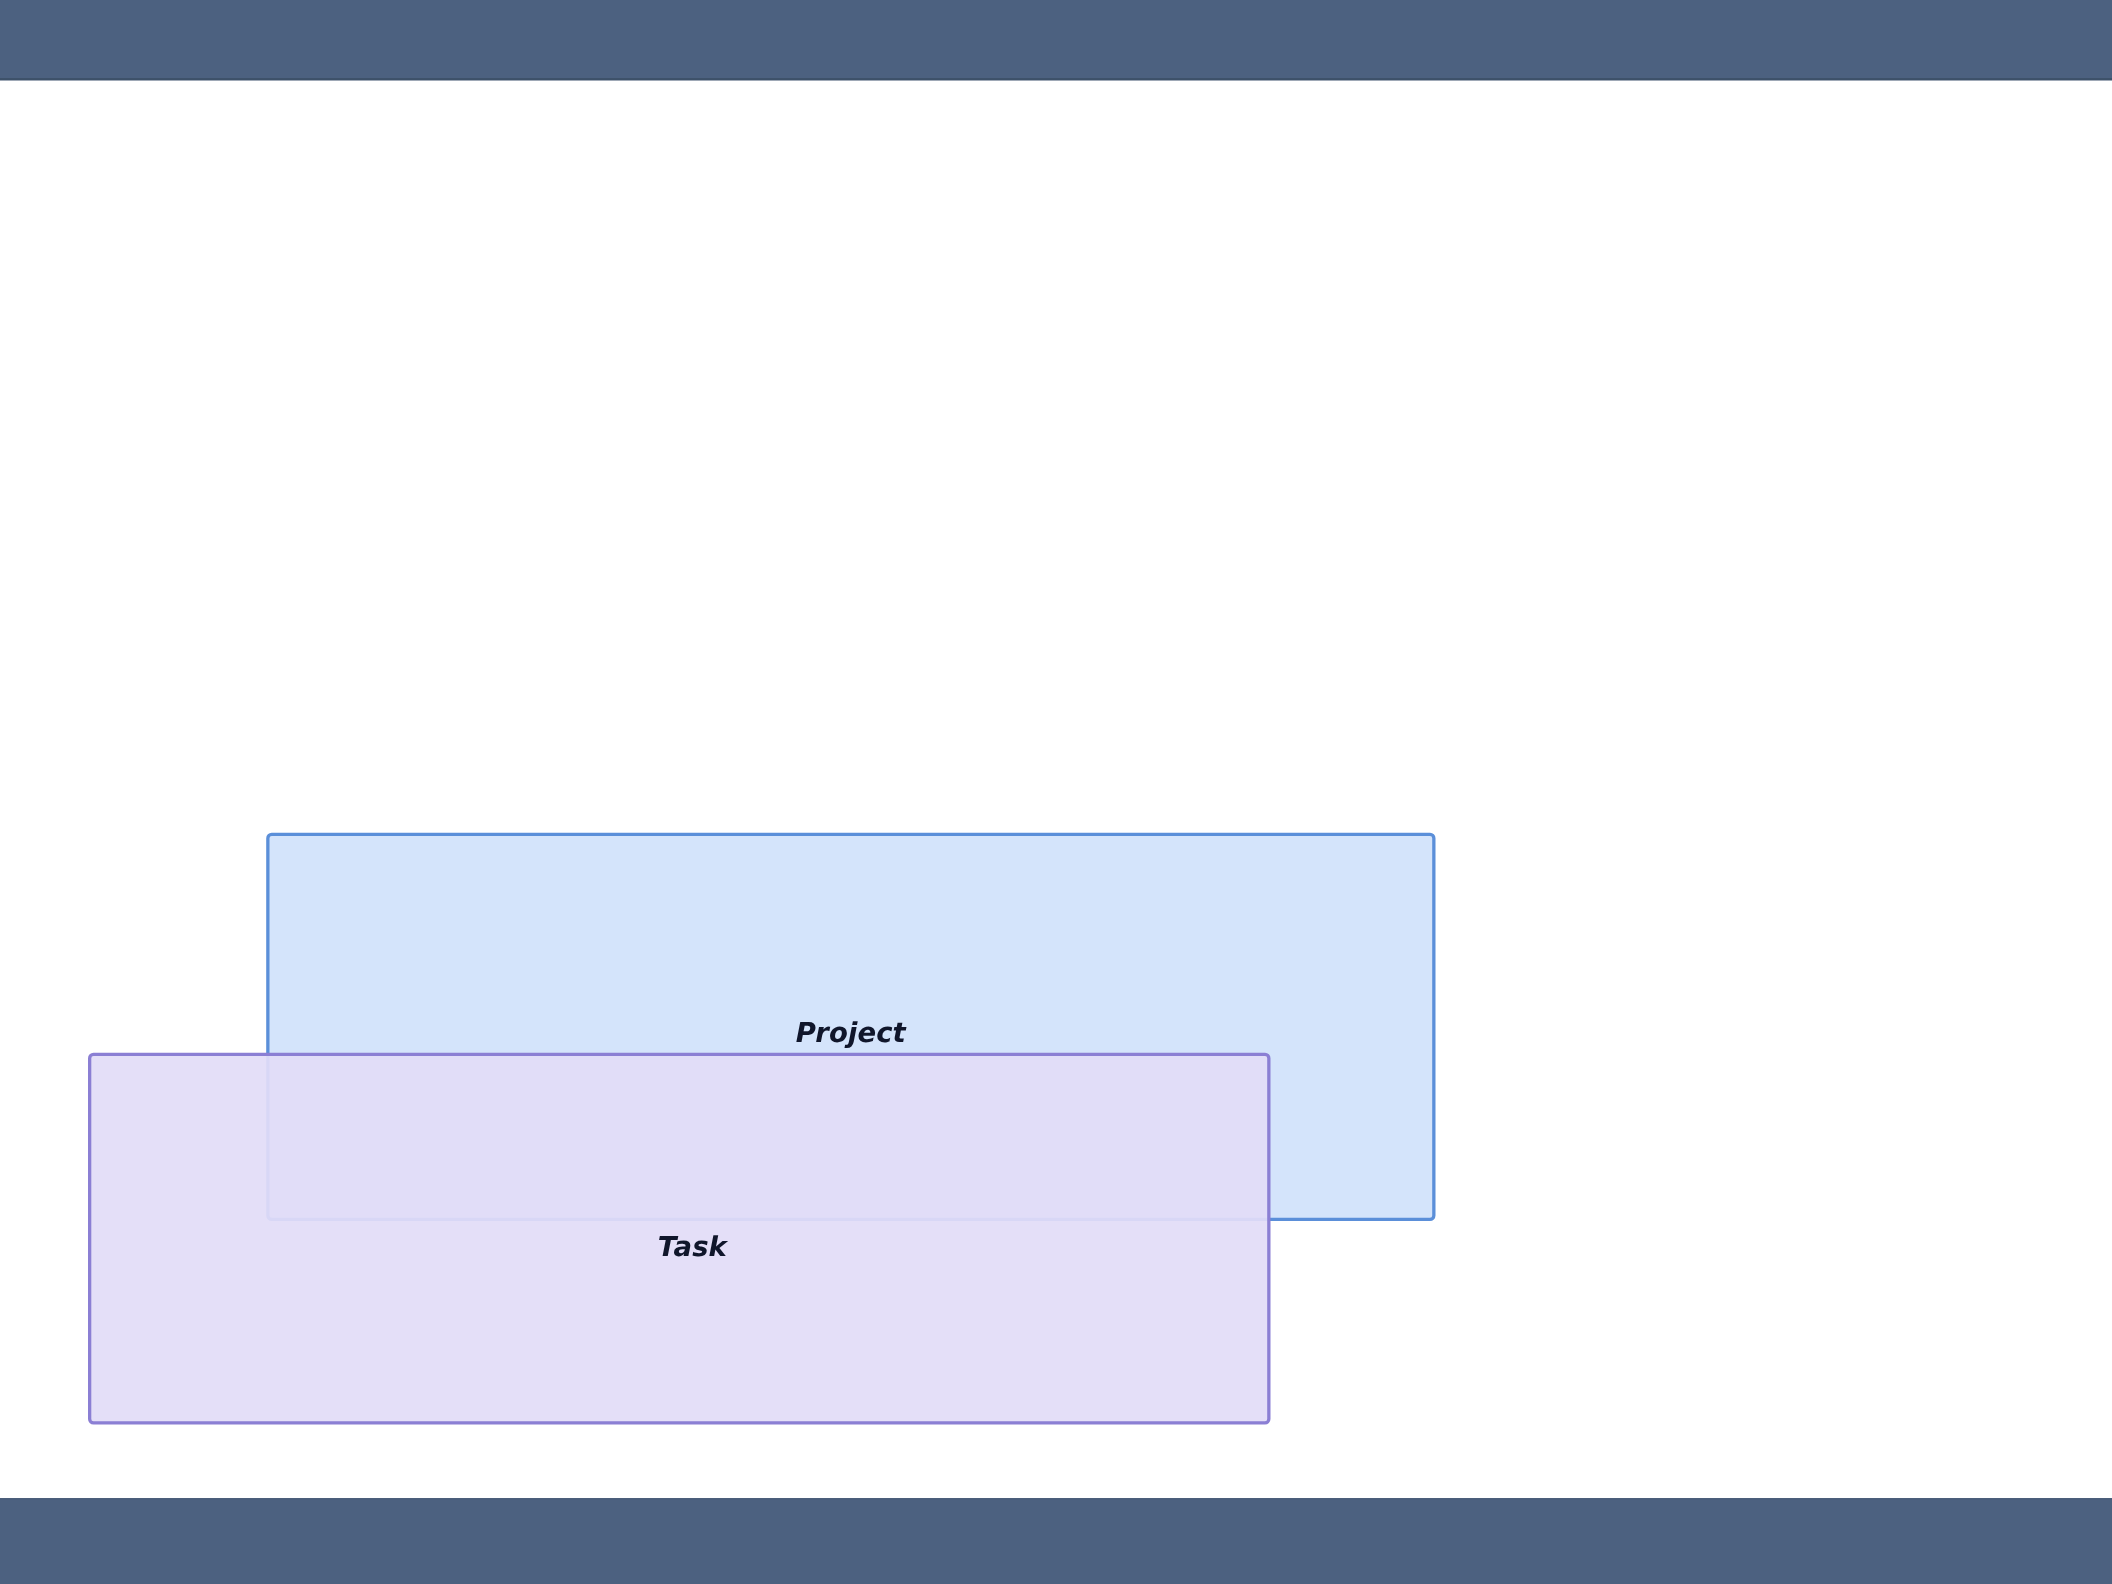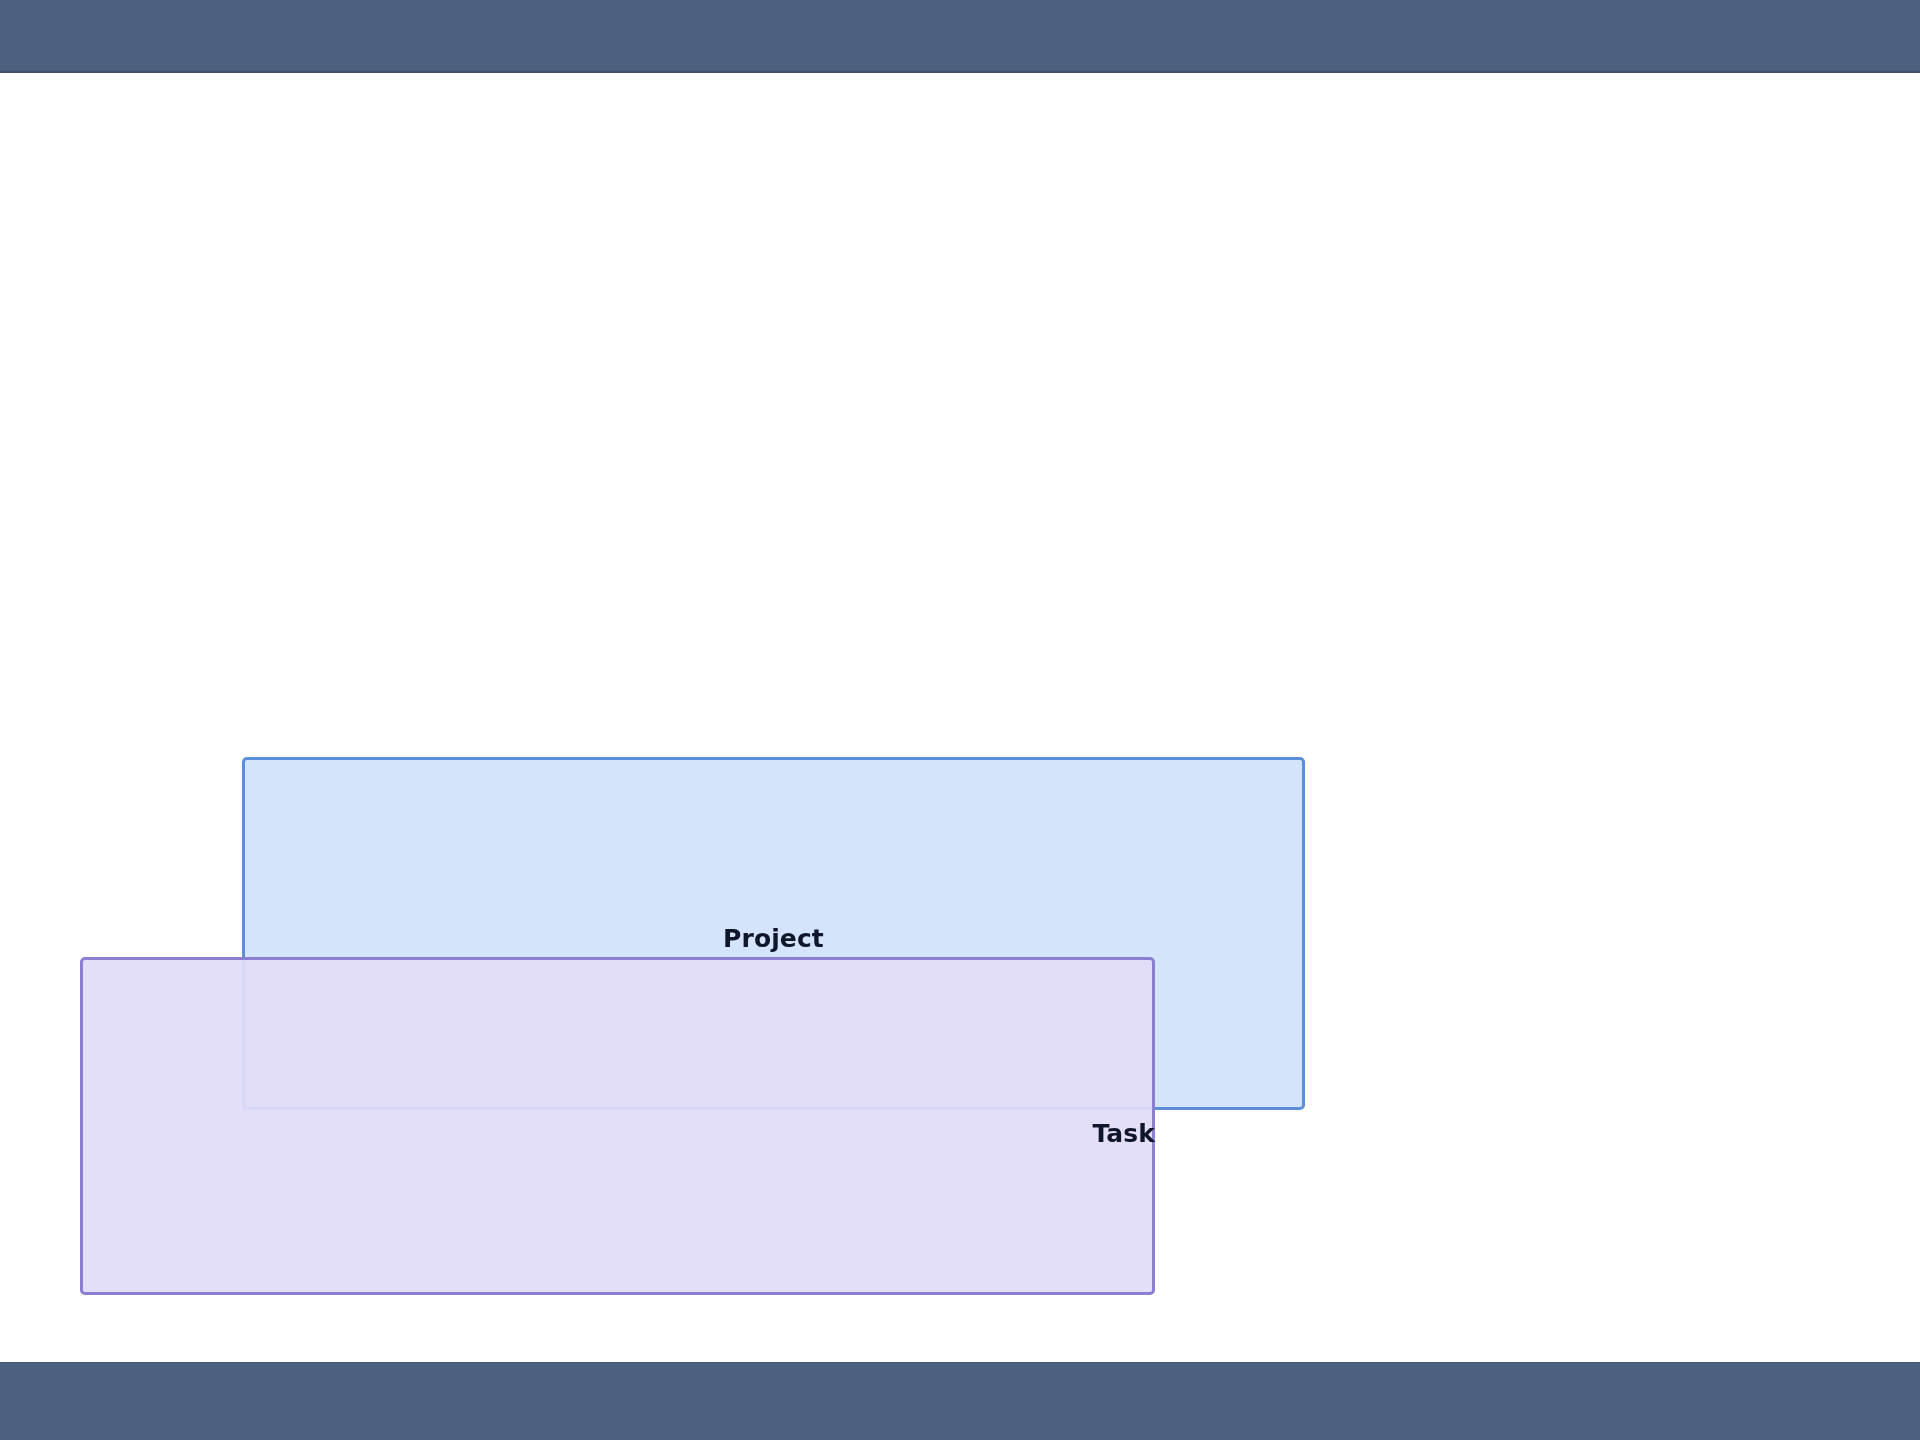--- a/index.html
+++ b/index.html
@@ -1,16 +1,16 @@
 <!DOCTYPE html>
 <html><head>
 <meta charset="utf-8">
 <title>Diagram Canvas</title>
 <style>
-  * { box-sizing: border-box; margin: 0; padding: 0; }
+  * { box-sizing: border-box; margin: 0; padding: 0; font-style: italic; }
 
   html, body {
     width: 1920px;
     height: 1440px;
     overflow: hidden;
     font-family: "DejaVu Sans", "Liberation Sans", sans-serif;
   }
 
   #app {
     position: relative;
@@ -114,24 +114,24 @@
     position: absolute;
     left: 80px;
     top: 0;
     width: 1075px;
     height: 1287px;
     pointer-events: none;
     z-index: 4;
   }
 
   #task-label {
-    left: 0;
+    left: 12px;
     top: 1046px;         
     width: 1075px;
-    text-align: right;
+    text-align: center;
   }
 </style>
 </head>
 <body>
 
 <div id="app">
 
   <div id="top-bar" class="chrome-bar">
     <span></span>
   </div>

